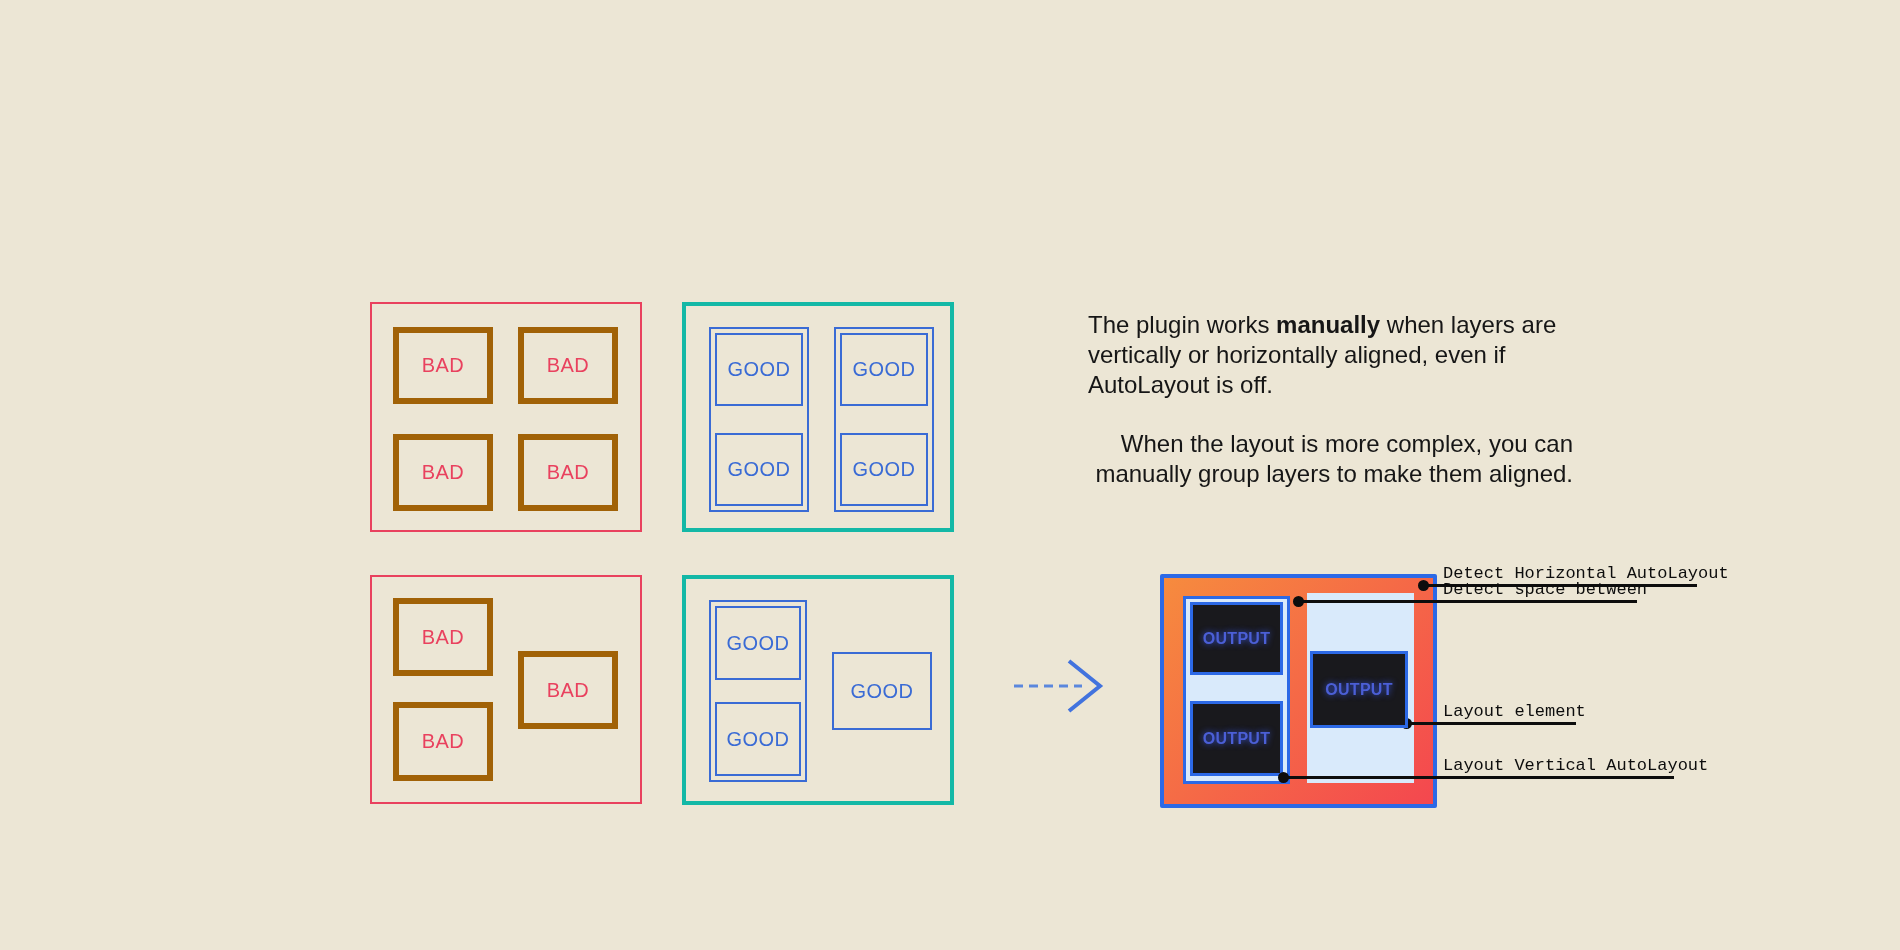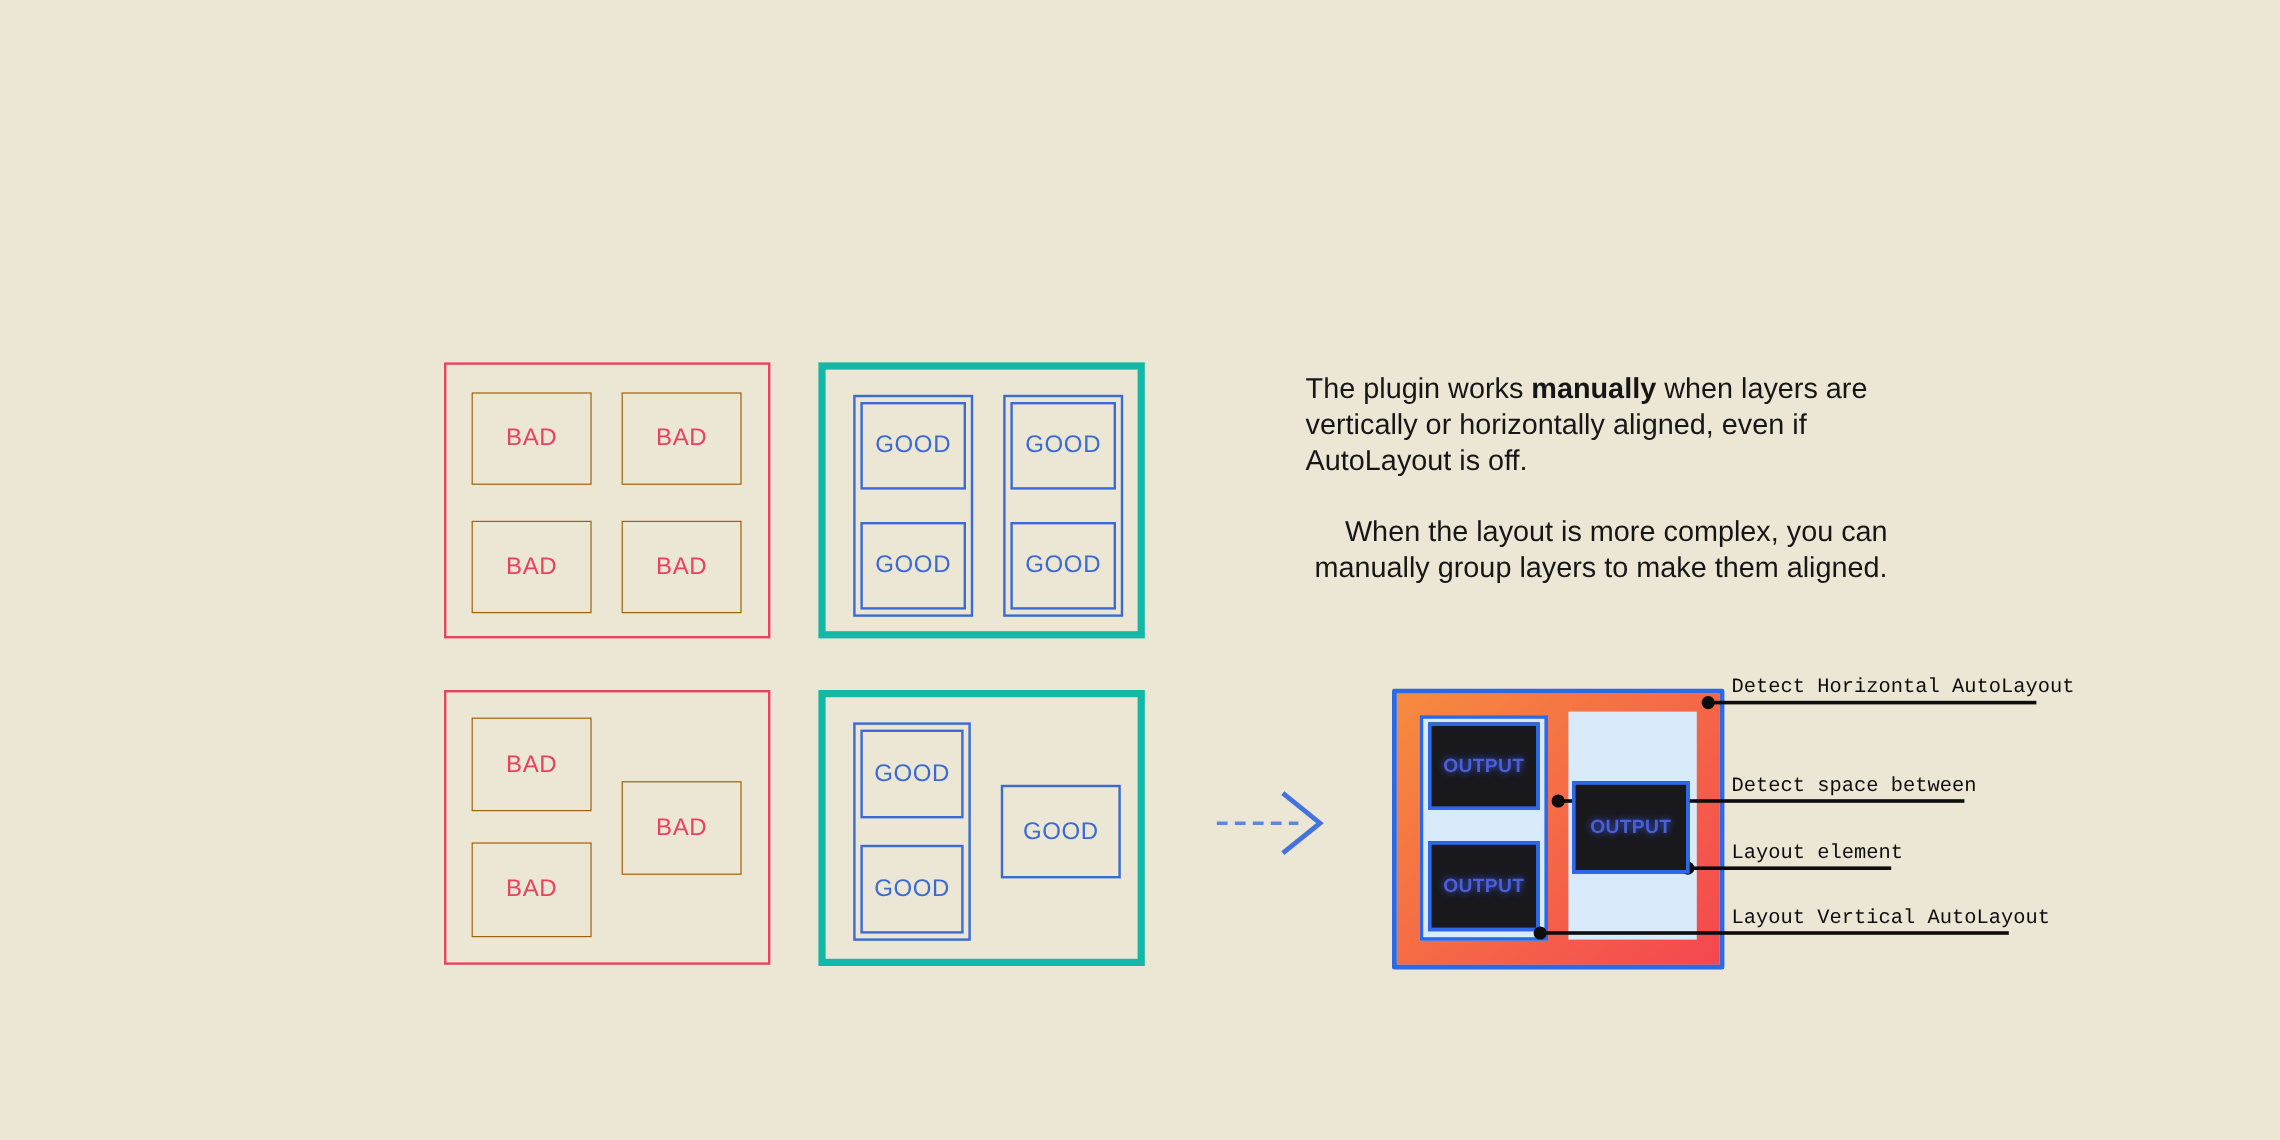--- a/index.html
+++ b/index.html
@@ -14,35 +14,35 @@
 
   
   .title {
     position:absolute; left:48px; top:40px; margin:0;
     font-size:46px; font-weight:700; letter-spacing:-0.8px; color:#0D0D0D;
   }
 
   
   .box { position:absolute; box-sizing:border-box; }
   .red-box  { border:2px solid #E9415E; }
-  .blue-box { border:6px solid #14b8a6; }
+  .blue-box { border:4px solid #14b8a6; }
 
   .box-a { left:370px; top:302px; width:272px; height:230px;
            display:grid; grid-template-columns:100px 100px; grid-template-rows:77px 77px;
            column-gap:25px; row-gap:30px; padding:23px 21px; }
   .box-b { left:682px; top:302px; width:272px; height:230px; }
   .box-c { left:370px; top:575px; width:272px; height:229px; }
   .box-d { left:682px; top:575px; width:272px; height:230px; }
 
   .cell {
     box-sizing:border-box;
     display:flex; align-items:center; justify-content:center;
     font-size:20px; letter-spacing:0.5px;
   }
-  .red-cell  { border:1px solid #a16207; color:#E9415E; }
+  .red-cell  { border:6px solid #a16207; color:#E9415E; }
   .blue-cell { border:2px solid #3A6BD5; color:#3A6BD5; }
 
   .group {
     position:absolute; box-sizing:border-box;
     border:2px solid #3A6BD5;
     display:flex; flex-direction:column; justify-content:space-between;
     padding:4px;
   }
   .box-b .group { width:100px; height:185px; top:21px; }
   .box-b .group.g1 { left:23px; }
@@ -99,21 +99,21 @@
   .ann { position:absolute; height:3px; background:#0D0D0D; }
   .ann .dot {
     position:absolute; left:-5px; top:-4px; width:11px; height:11px;
     border-radius:50%; background:#0D0D0D;
   }
   .ann .lbl {
     position:absolute; bottom:4px; white-space:nowrap;
     font-size:17px; font-weight:500; color:#0D0D0D;font-family:Liberation Mono, monospace;
   }
   .ann1 { left:1423px; top:584px; width:274px; } .ann1 .lbl { left:20px; }
-  .ann2 { left:1298px; top:666px; width:339px; } .ann2 .lbl { left:145px; }
+  .ann2 { left:1298px; top:600px; width:339px; } .ann2 .lbl { left:145px; }
   .ann3 { left:1406px; top:722px; width:170px; } .ann3 .lbl { left:37px; }
   .ann4 { left:1283px; top:776px; width:391px; } .ann4 .lbl { left:160px; }
 </style>
 </head>
 <body>
 
 <div class="canvas">
 
 
   <div class="box red-box box-a">

